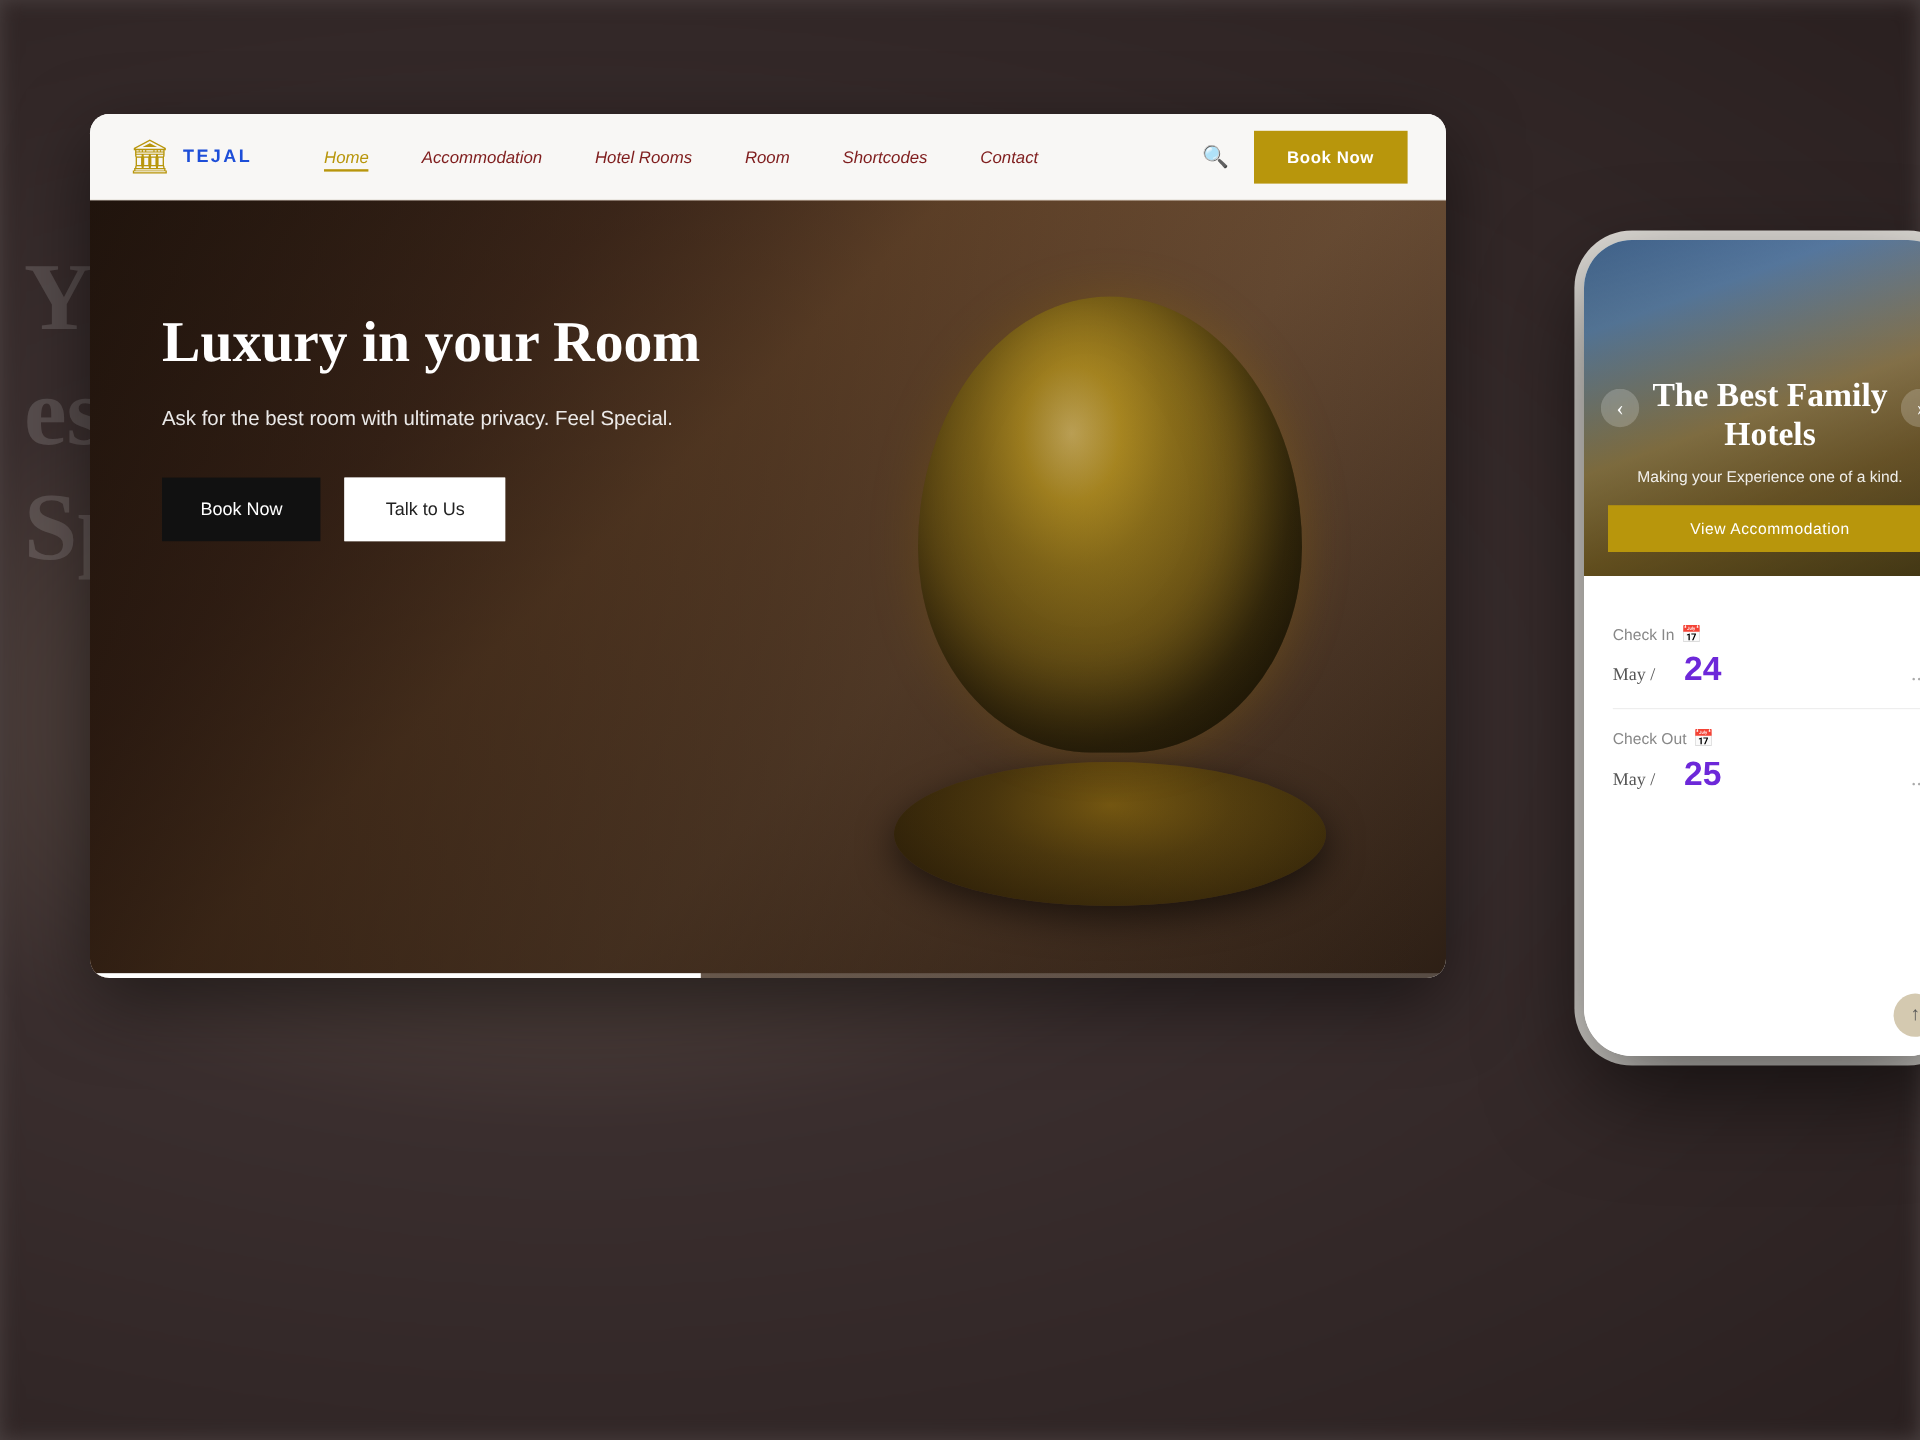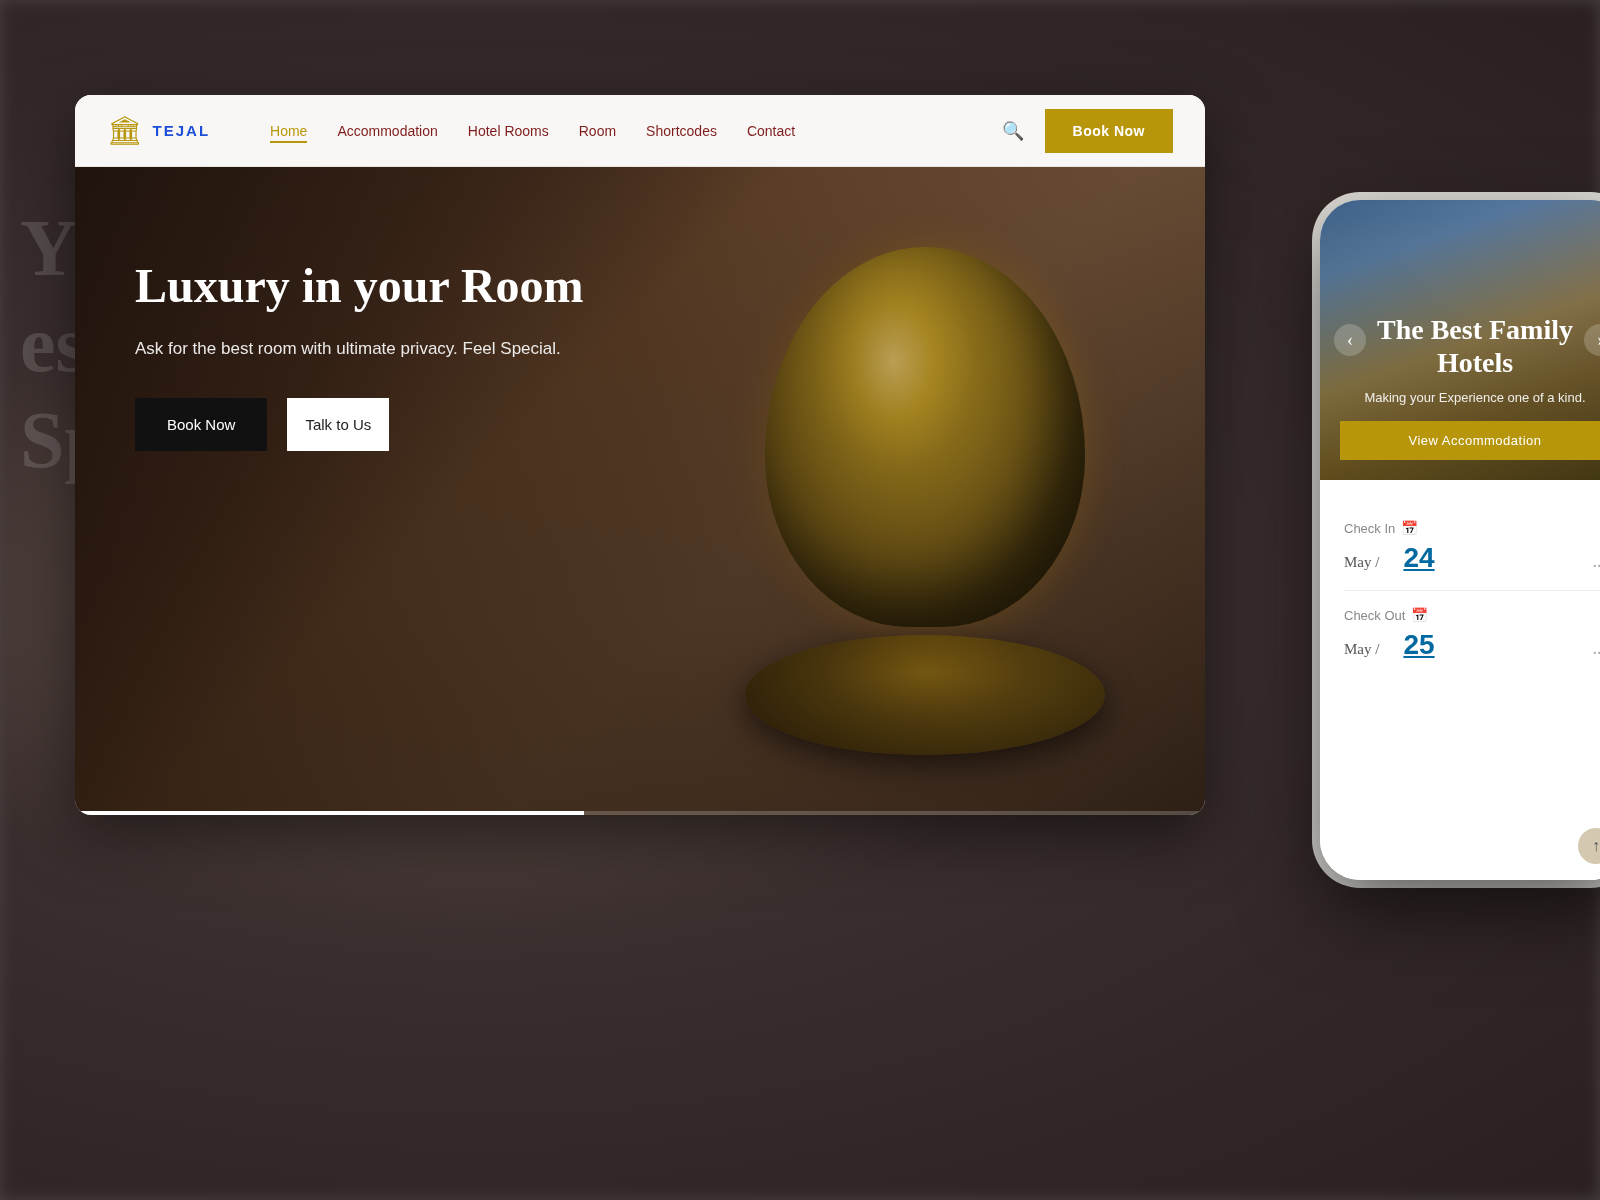--- a/index.html
+++ b/index.html
@@ -75,22 +75,23 @@
     .logo-text {
       font-size: 15px;
       font-weight: bold;
       letter-spacing: 2px;
       color: #1d4ed8;
       font-family: sans-serif;
     }
 
     .nav-links {
       display: flex;
-      gap: 30px;
+      gap: 44px;
       flex: 1;
+      font-style: italic;
     }
 
     .nav-link {
       font-size: 14px;
       color: #7f1d1d;
       text-decoration: none;
       font-family: sans-serif;
       cursor: pointer;
       position: relative;
     }
@@ -210,21 +211,21 @@
       font-size: 15px;
       font-family: sans-serif;
       font-weight: 500;
       cursor: pointer;
     }
 
     .hero-talk-btn {
       background: white;
       color: #222;
       border: 2px solid white;
-      padding: 16px 16px;
+      padding: 16px 32px;
       font-size: 15px;
       font-family: sans-serif;
       font-weight: 500;
       cursor: pointer;
     }
 
     
     .progress-bar {
       position: absolute;
       bottom: 0;
@@ -372,23 +373,22 @@
 
     .booking-field-value {
       display: flex;
       align-items: baseline;
       justify-content: space-between;
     }
 
     .booking-date-text {
       font-size: 28px;
       font-weight: bold;
-      color: #0369a1;
-      font-family: sans-serif;
-      text-decoration: underline;
+      color: #6d28d9;
+      font-family: sans-serif;
     }
 
     .booking-month {
       font-size: 15px;
       font-weight: normal;
       color: #555;
       margin-right: 20px;
     }
 
     .booking-dots {

